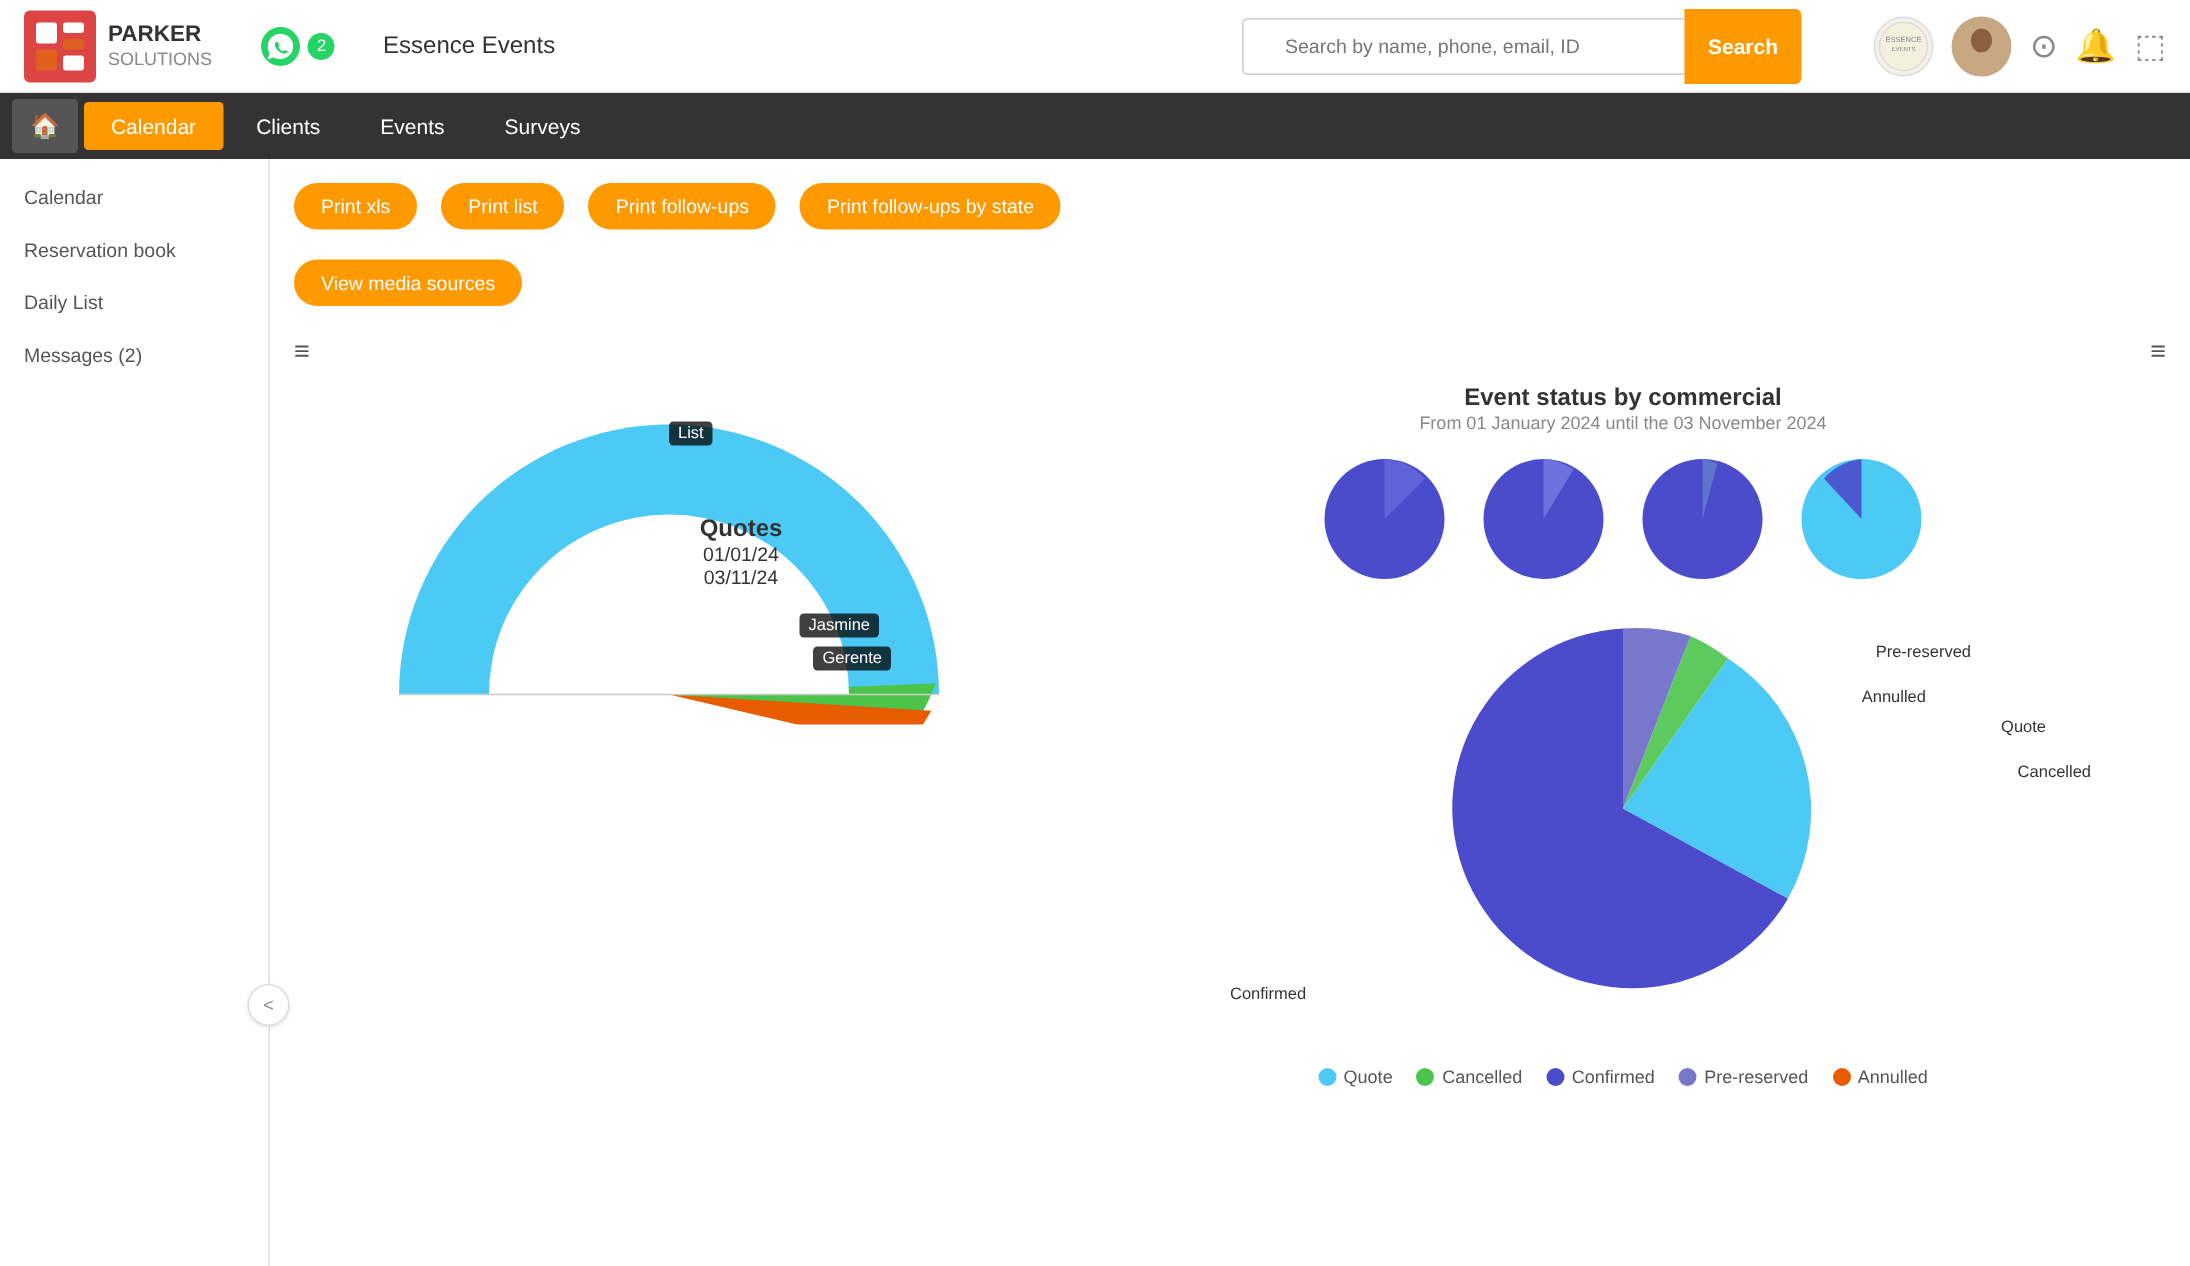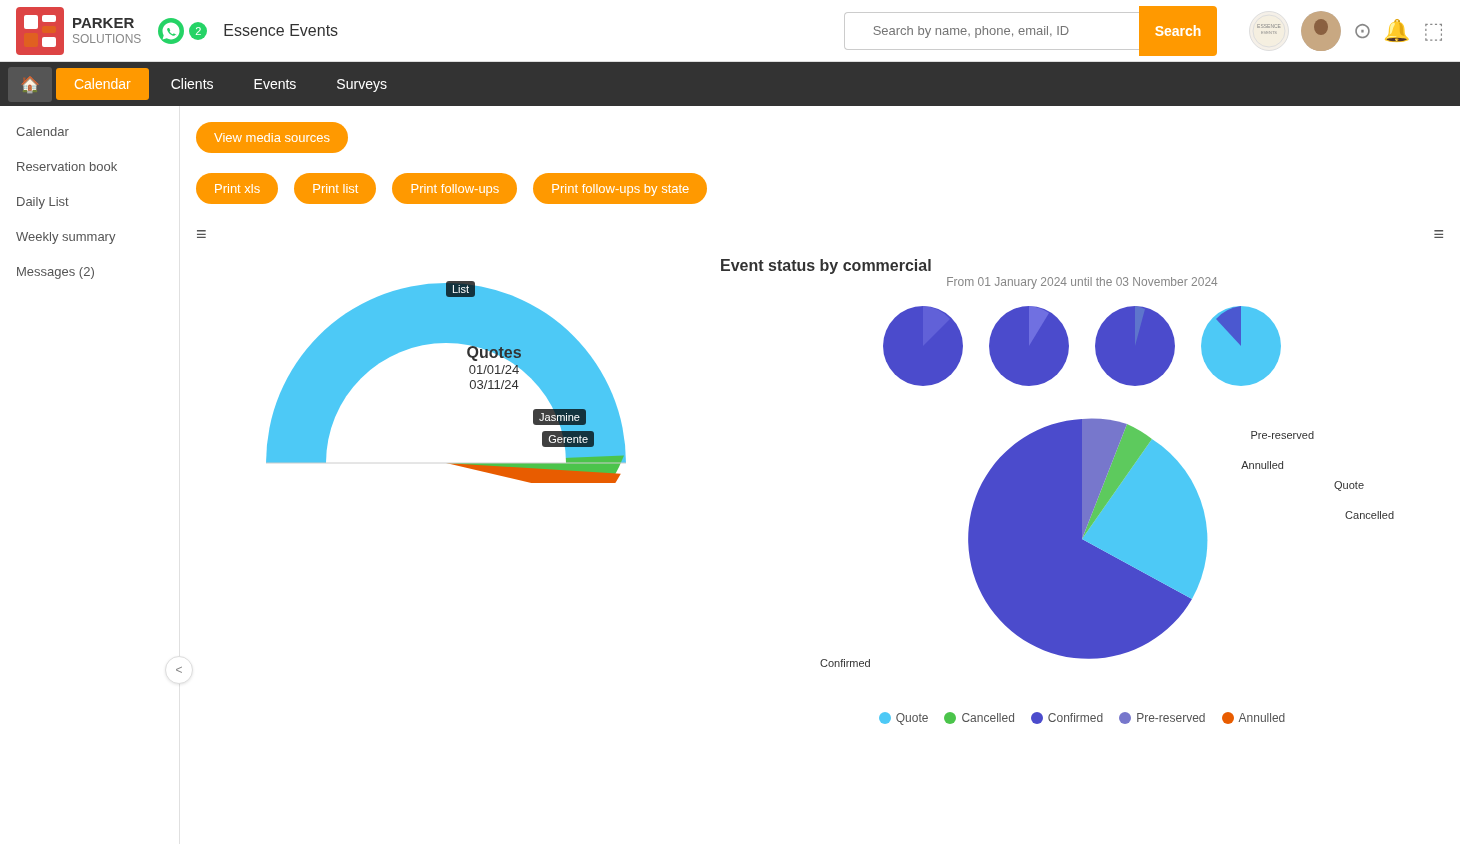--- a/index.html
+++ b/index.html
@@ -5,21 +5,21 @@
     * { margin: 0; padding: 0; box-sizing: border-box; }
     body { font-family: Arial, sans-serif; background: #f0f0f0; width: 1460px; height: 844px; overflow: hidden; }
 
     
     .topbar {
       background: white;
       height: 62px;
       display: flex;
       align-items: center;
       padding: 0 16px;
-      gap: 16px;
+      gap: 32px;
       border-bottom: 1px solid #ddd;
     }
     .logo-area {
       display: flex;
       align-items: center;
       gap: 8px;
     }
     .logo-box {
       width: 48px;
       height: 48px;
@@ -251,21 +251,21 @@
       width: 400px;
       height: 240px;
       margin: 0 auto;
     }
 
     
     .right-chart-title {
       font-size: 16px;
       font-weight: bold;
       color: #333;
-      text-align: left;
+      text-align: center;
     }
     .right-chart-subtitle {
       font-size: 12px;
       color: #888;
       text-align: center;
       margin-bottom: 12px;
     }
     .right-chart-header {
       display: flex;
       justify-content: flex-end;
@@ -401,36 +401,35 @@
   <div class="nav-item">Events</div>
   <div class="nav-item">Surveys</div>
 </div>
 
 <div class="main-layout">
 
   <div class="sidebar">
     <div class="sidebar-item">Calendar</div>
     <div class="sidebar-item">Reservation book</div>
     <div class="sidebar-item">Daily List</div>
-    <div class="sidebar-item">Weekly summary</div>
     <div class="sidebar-item">Messages (2)</div>
     <div class="sidebar-collapse">&lt;</div>
   </div>
 
   <div class="content">
-
-    <div class="toolbar-row">
-      <button class="view-media-btn">View media sources</button>
-    </div>
 
     <div class="toolbar-row">
       <button class="toolbar-btn">Print xls</button>
       <button class="toolbar-btn">Print list</button>
       <button class="toolbar-btn">Print follow-ups</button>
       <button class="toolbar-btn">Print follow-ups by state</button>
+    </div>
+
+    <div class="toolbar-row">
+      <button class="view-media-btn">View media sources</button>
     </div>
 
     <div class="charts-section">
 
       <div class="left-chart">
         <div class="menu-icon">≡</div>
         <div class="semicircle-container">
           <svg width="400" height="230" viewBox="0 0 400 230">
 
             <path d="M 20 210 A 180 180 0 0 1 380 210" fill="#4dc9f6" stroke="none"></path>

